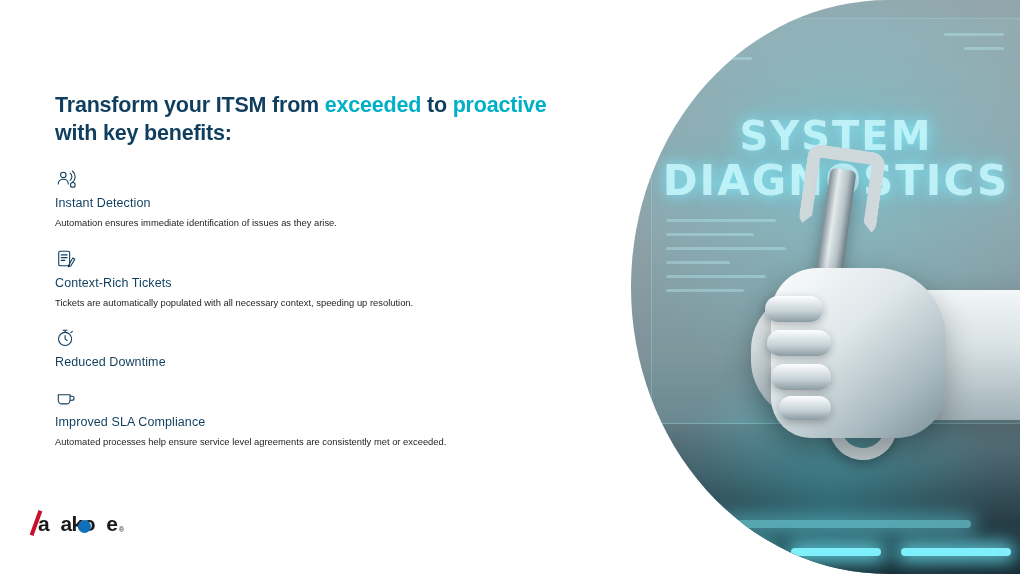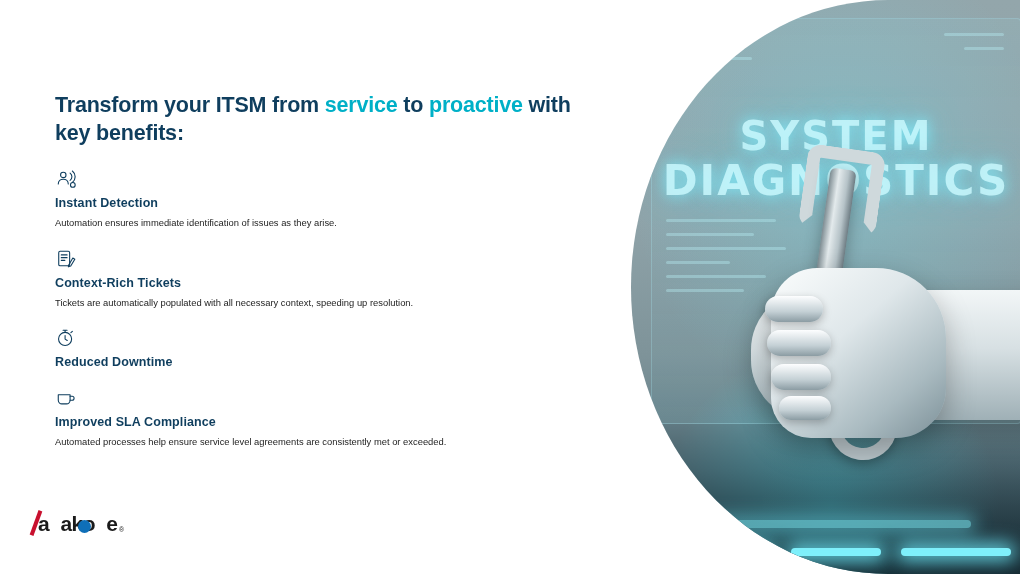--- a/index.html
+++ b/index.html
@@ -170,21 +170,21 @@
     margin-bottom: 19px;
   }
   .benefit-icon {
     height: 22px;
     margin-bottom: 5px;
     color: #0f3e5e;
     display: block;
   }
   .benefit-title {
     font-size: 12.5px;
-    font-weight: bold;
+    font-weight: normal;
     color: #0f3e5e;
     margin: 0 0 7px 0;
     letter-spacing: 0.1px;
   }
   .benefit-desc {
     font-size: 9.4px;
     color: #1d1d1d;
     margin: 0;
     line-height: 1.35;
   }
@@ -274,21 +274,21 @@
     <div class="hand">
       <div class="finger" style="left:-6px; top:28px; width:58px; height:26px;"></div>
       <div class="finger" style="left:-4px; top:62px; width:64px; height:26px;"></div>
       <div class="finger" style="left:0px;  top:96px; width:60px; height:26px;"></div>
       <div class="finger" style="left:8px;  top:128px; width:52px; height:24px;"></div>
     </div>
   </div>
 
   <div class="content">
 
-    <h1 class="headline"><span>Transform your ITSM from </span><span class="hl">service</span><span> to </span><span class="hl">proactive</span><span> with key benefits:</span></h1>
+    <h1 class="headline"><span>Transform your ITSM from </span><span class="hl">exceeded</span><span> to </span><span class="hl">proactive</span><span> with key benefits:</span></h1>
 
     <div class="benefit">
       <span class="benefit-icon">
         <svg width="22" height="20" viewBox="0 0 24 22" fill="none" stroke="#0f3e5e" stroke-width="1.2" stroke-linecap="round" stroke-linejoin="round">
           <circle cx="9" cy="6.5" r="3"></circle>
           <path d="M3.5 16.5c0-3.2 2.5-5.3 5.5-5.3s5.5 2.1 5.5 5.3"></path>
           <path d="M16.5 4.5a5 5 0 0 1 0 8"></path>
           <path d="M19 2.2a8 8 0 0 1 0 12.6"></path>
           <circle cx="19.5" cy="17.5" r="2.6"></circle>
         </svg>

